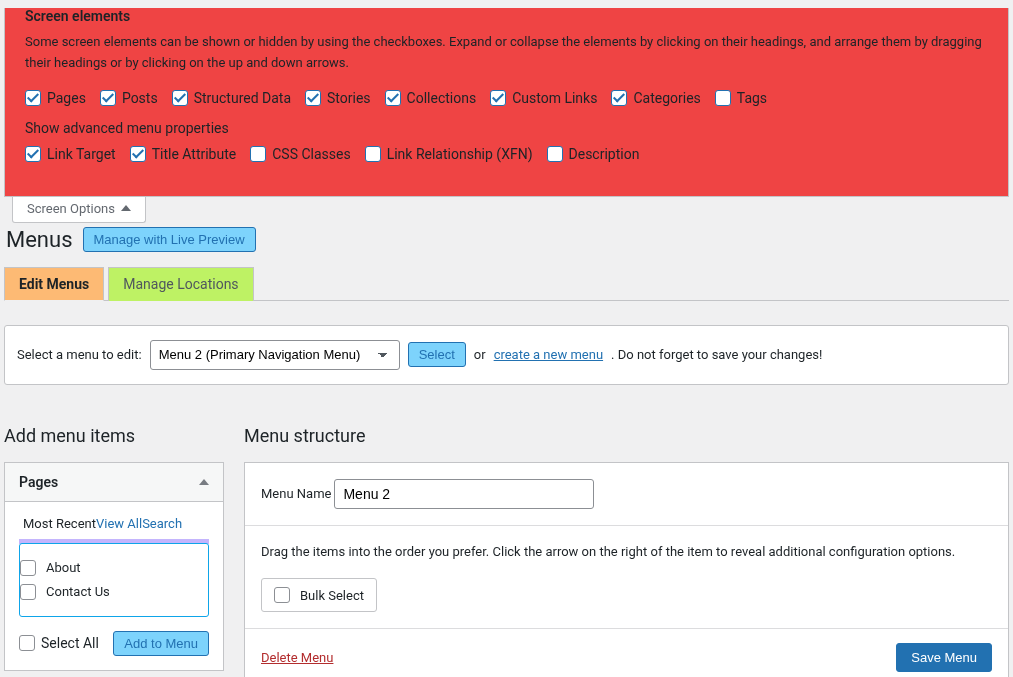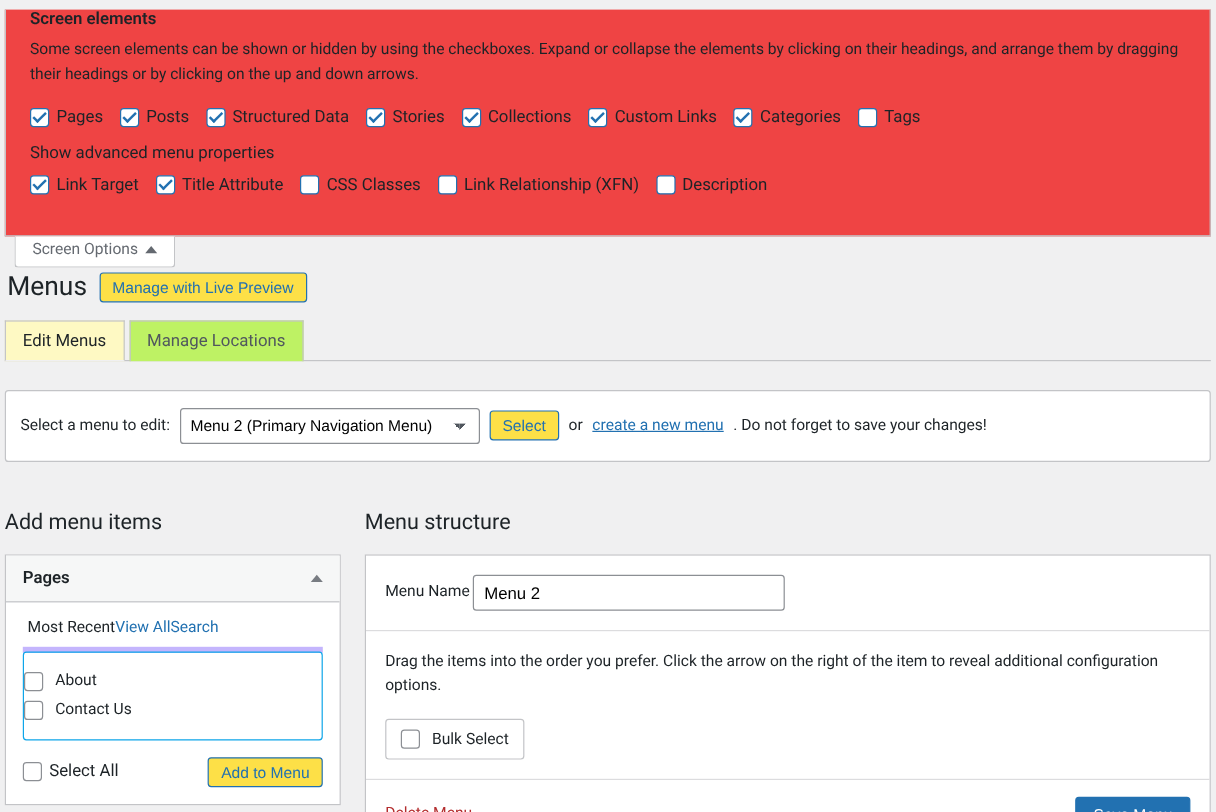--- a/index.html
+++ b/index.html
@@ -12,29 +12,29 @@
 label.cb{display:inline-flex;align-items:center;font-size:14px;cursor:pointer;gap:6px}
 input[type=checkbox]{appearance:none;width:16px;height:16px;border:1px solid #8c8f94;border-radius:3px;background:#fff;position:relative;cursor:pointer}
 input[type=checkbox].blue{border-color:#2271b1}
 input[type=checkbox]:checked{background:#fff;border-color:#2271b1}
 input[type=checkbox]:checked::after{content:"";position:absolute;left:4px;top:0px;width:4px;height:9px;border:solid #2271b1;border-width:0 2px 2px 0;transform:rotate(45deg)}
 .screen-options-tab-wrap{display:flex;justify-content:flex-start;margin:0 12px}
 .screen-options-tab{background:#fff;border:1px solid #c3c4c7;border-top:none;padding:4px 14px 6px;font-size:13px;color:#646970;cursor:pointer;border-radius:0 0 3px 3px;display:inline-flex;align-items:center;gap:6px}
 .triangle-up{width:0;height:0;border-left:5px solid transparent;border-right:5px solid transparent;border-bottom:6px solid #646970}
 .page-title-row{display:flex;align-items:center;gap:10px;padding:4px 6px 14px}
 h1.page-title{font-size:22px;font-weight:400;color:#1d2327}
-.btn-outline{border:1px solid #2271b1;background:#fde047;color:#2271b1;padding:4px 10px;border-radius:3px;font-size:13px;cursor:pointer}
+.btn-outline{border:1px solid #2271b1;background:#7dd3fc;color:#2271b1;padding:4px 10px;border-radius:3px;font-size:13px;cursor:pointer}
 .tabs{display:flex;border-bottom:1px solid #c3c4c7;margin:0 4px}
 .tab{padding:8px 14px;border:1px solid #c3c4c7;border-bottom:none;background:#bef264;color:#50575e;font-size:14px;margin-right:4px;cursor:pointer;position:relative;top:1px}
-.tab.active{background:#fef9c3;color:#1d2327;font-weight:400;border-bottom:1px solid #f0f0f1}
+.tab.active{background:#fdba74;color:#1d2327;font-weight:700;border-bottom:1px solid #f0f0f1}
 .select-row{background:#fff;border:1px solid #c3c4c7;border-radius:3px;margin:24px 4px 0;padding:14px 12px;display:flex;align-items:center;gap:8px;flex-wrap:wrap;font-size:13px}
 select{border:1px solid #8c8f94;border-radius:3px;padding:4px 28px 4px 8px;font-size:13px;height:30px;background:#fff;appearance:none;min-width:250px;background-image:linear-gradient(45deg,transparent 50%,#50575e 50%),linear-gradient(135deg,#50575e 50%,transparent 50%);background-position:calc(100% - 16px) 12px,calc(100% - 11px) 12px;background-size:5px 5px;background-repeat:no-repeat}
 a.link{color:#2271b1;text-decoration:underline;cursor:pointer}
 .columns{display:flex;gap:20px;margin:40px 4px 0;align-items:flex-start}
-.col-left{width:280px}
+.col-left{width:220px}
 .col-right{flex:1}
 h2.section{font-size:18px;font-weight:400;margin-bottom:16px}
 .accordion{border:1px solid #c3c4c7;background:#fff}
 .acc-head{background:#f6f7f7;border-bottom:1px solid #c3c4c7;padding:11px 14px;font-size:14px;font-weight:600;display:flex;justify-content:space-between;align-items:center;cursor:pointer}
 .triangle-sm{width:0;height:0;border-left:5px solid transparent;border-right:5px solid transparent;border-bottom:6px solid #787c82}
 .acc-body{padding:14px}
 .inner-tabs{display:flex;gap:0;border-bottom:5px solid #c4b5fd;margin-bottom:0;padding:0 4px 8px}
 .inner-tab{font-size:13px;color:#2271b1;cursor:pointer}
 .inner-tab.active{color:#1d2327;font-weight:400;border-bottom:none}
 .items-box{border:1px solid #0ea5e9;border-radius:3px;padding:12px 0;margin-top:-1px}

